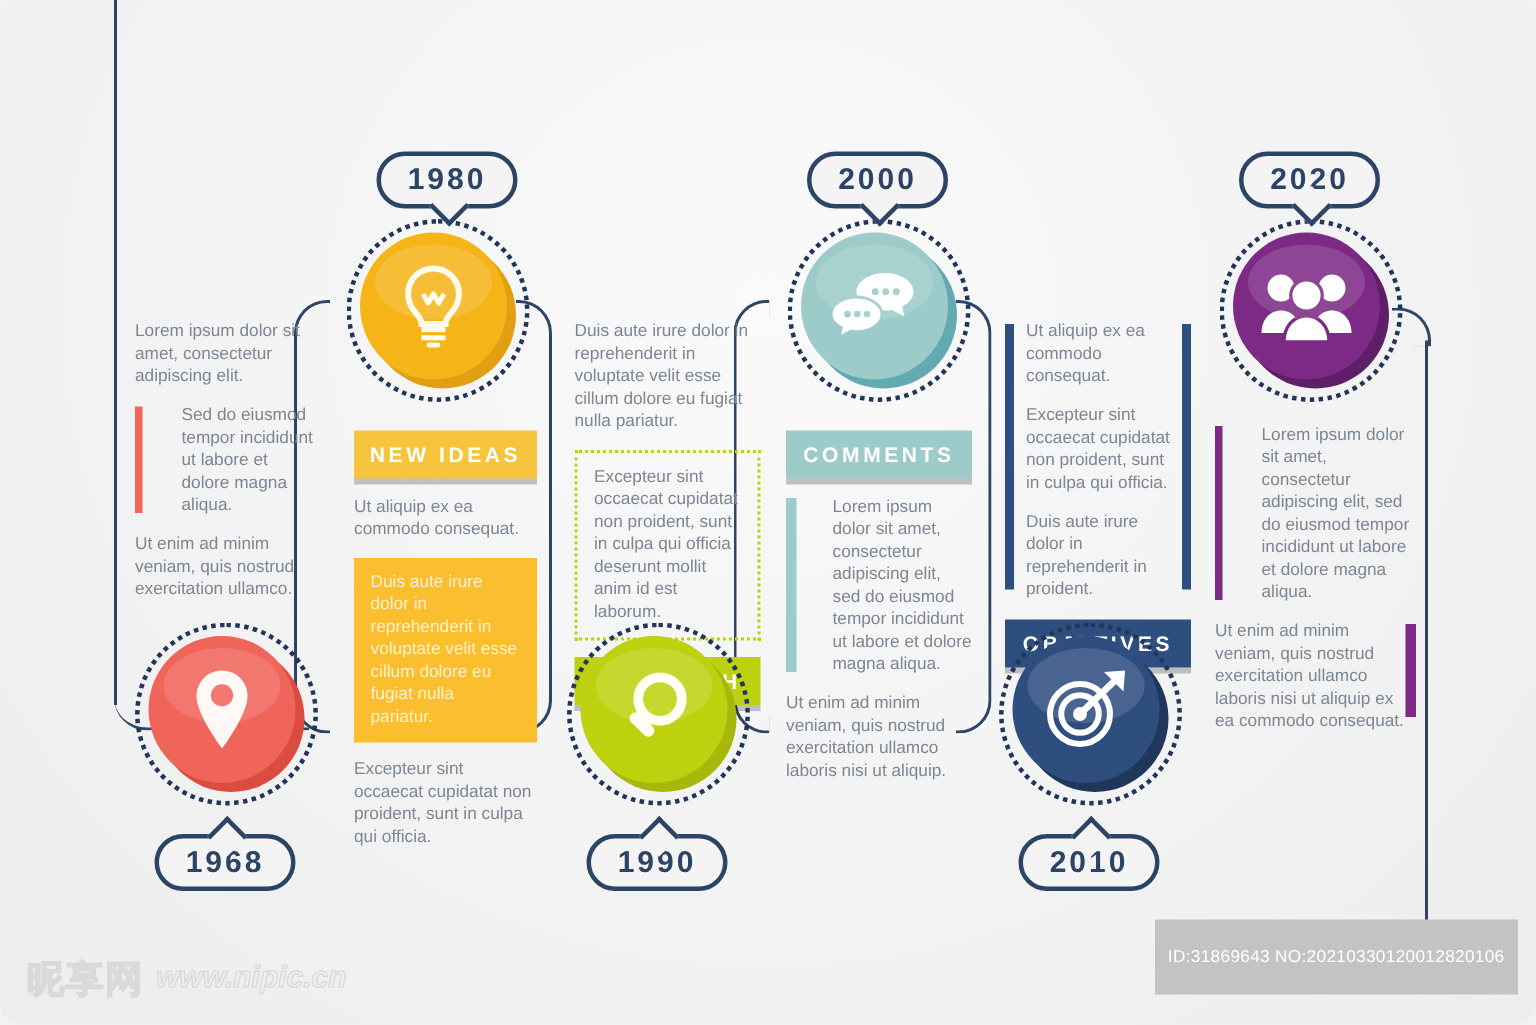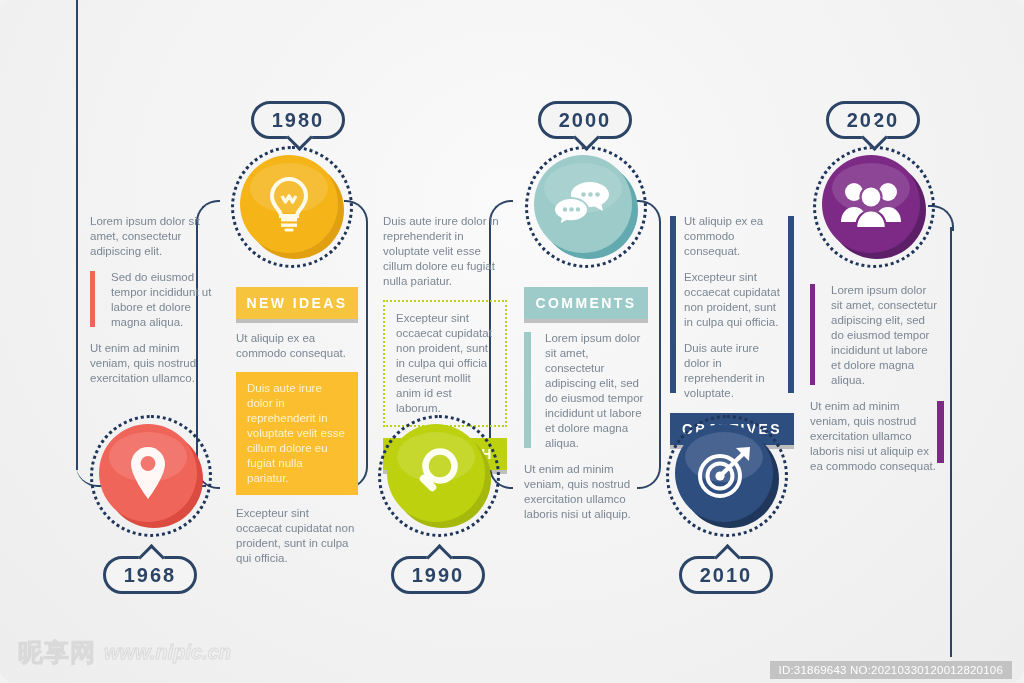--- a/index.html
+++ b/index.html
@@ -47,21 +47,21 @@
     display:flex;align-items:center;justify-content:center;
   }
   .gl{position:absolute;left:10px;top:8px;width:78px;height:50px;border-radius:50%;
       background:rgba(255,255,255,.13);}
   .main svg{display:block;}
   
   .col{position:absolute;}
   p.t{
     margin:0 0 11px 0;color:#7b8794;font-size:11.5px;line-height:15px;
   }
-  .quote{position:relative;padding-left:21px;}
+  .quote{position:relative;padding-left:31px;}
   .quote .bar{position:absolute;left:0;top:1px;bottom:3px;width:5px;}
   .ribbon{
     position:relative;display:block;color:#fff;font-size:14px;font-weight:bold;
     letter-spacing:2.4px;text-align:center;padding:8px 4px 8px 4px;
     margin:4px 0 12px 0;
   }
   .ribbon::after{content:"";position:absolute;left:0;right:0;bottom:-4px;height:4px;
     background:rgba(0,0,0,.22);}
   .fillbox{color:#fff;padding:9px 11px;font-size:11.5px;line-height:15px;margin:0 0 11px 0;}
   .dashbox{padding:9px 11px;font-size:11.5px;line-height:15px;margin:0 0 11px 0;color:#7b8794;}
@@ -69,22 +69,22 @@
   .sidebars .lb,.sidebars .rb{position:absolute;top:2px;bottom:8px;width:6px;}
   .sidebars .lb{left:0;} .sidebars .rb{right:0;}
   .endbar{position:absolute;width:7px;}
   
   .wm{position:absolute;left:18px;bottom:14px;display:flex;align-items:center;gap:8px;
       opacity:.55;margin-top:48px;}
   .wm .cn{font-size:25px;font-weight:bold;color:transparent;letter-spacing:1px;
      -webkit-text-stroke:1px #c9c9c9;font-family:"DejaVu Sans",sans-serif;}
   .wm .url{font-size:20px;font-style:italic;font-weight:bold;color:transparent;
      -webkit-text-stroke:1px #c9c9c9;}
-  .idtag{position:absolute;right:12px;bottom:4px;background:#c3c3c3;color:#fff;
-     font-size:11.5px;padding:3px 9px;letter-spacing:.2px;}
+  .idtag{position:absolute;right:12px;bottom:20px;background:#c3c3c3;color:#fff;
+     font-size:11.5px;padding:19px 9px;letter-spacing:.2px;}
 </style>
 </head>
 <body>
 
 <div id="stage">
 
   <div class="rail vrail" style="left:76px;top:0;height:470px;"></div>
   <div class="conn" style="left:76px;top:455px;width:130px;height:30px;border-top:none;border-right:none;border-bottom:2px solid #2c4465;border-left:none;border-bottom-left-radius:22px;"></div>
 
   <div class="conn" style="left:196px;top:200px;width:22px;height:285px;border-right:none;border-top-left-radius:22px;border-bottom-left-radius:22px;"></div>
@@ -242,21 +242,21 @@
     </div>
     <p class="t">Ut enim ad minim veniam, quis nostrud exercitation ullamco laboris nisi ut aliquip.</p>
   </div>
 
   <div class="col" style="left:670px;top:214px;width:124px;">
     <div class="sidebars">
       <span class="lb" style="background:#2e4e80;"></span>
       <span class="rb" style="background:#2e4e80;"></span>
       <p class="t">Ut aliquip ex ea commodo consequat.</p>
       <p class="t">Excepteur sint occaecat cupidatat non proident, sunt in culpa qui officia.</p>
-      <p class="t" style="margin-bottom:4px;">Duis aute irure dolor in reprehenderit in voluptate.</p>
+      <p class="t" style="margin-bottom:4px;">Duis aute irure dolor in reprehenderit in proident.</p>
     </div>
     <div class="ribbon" style="background:#2e4e80;margin-top:12px;">OBJETIVES</div>
   </div>
 
   <div class="col" style="left:810px;top:283px;width:130px;">
     <div class="quote">
       <span class="bar" style="background:#7c2a86;"></span>
       <p class="t">Lorem ipsum dolor sit amet, consectetur adipiscing elit, sed do eiusmod tempor incididunt ut labore et dolore magna aliqua.</p>
     </div>
     <div style="position:relative;">

